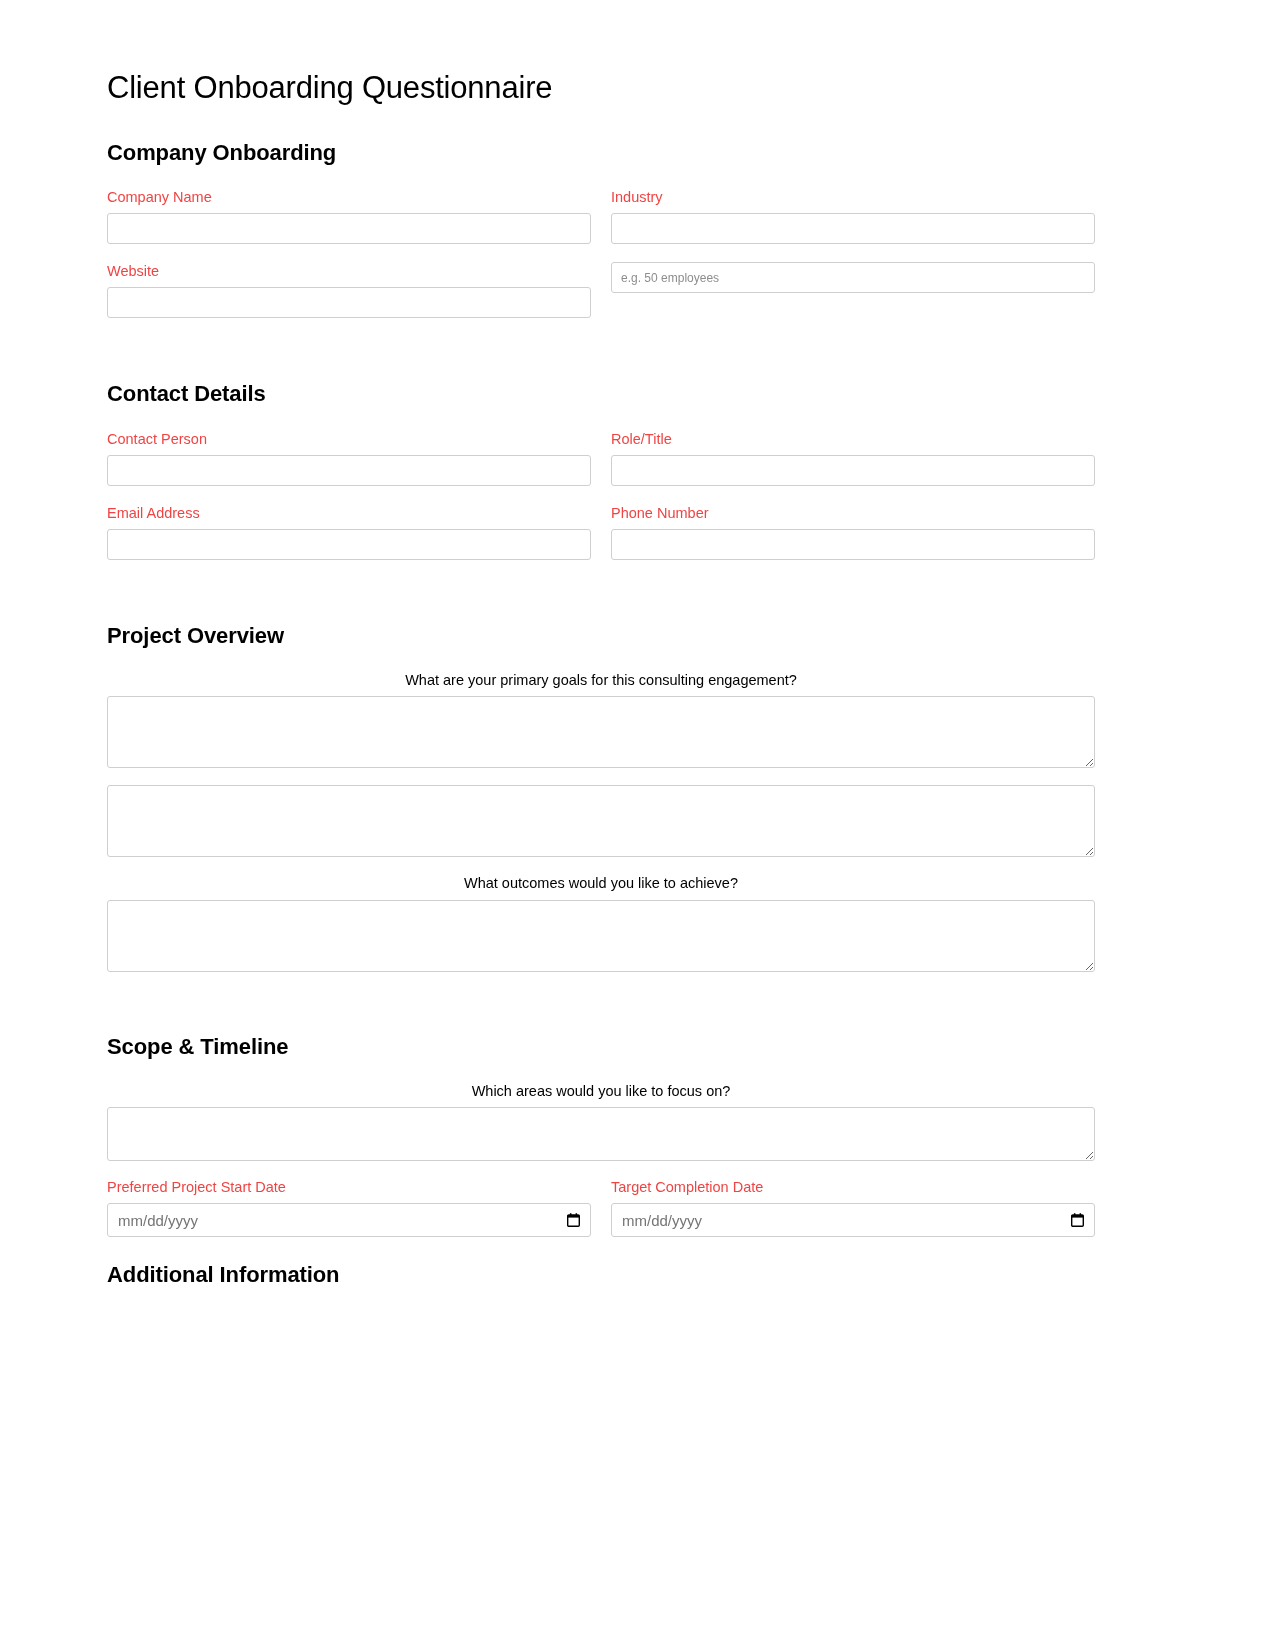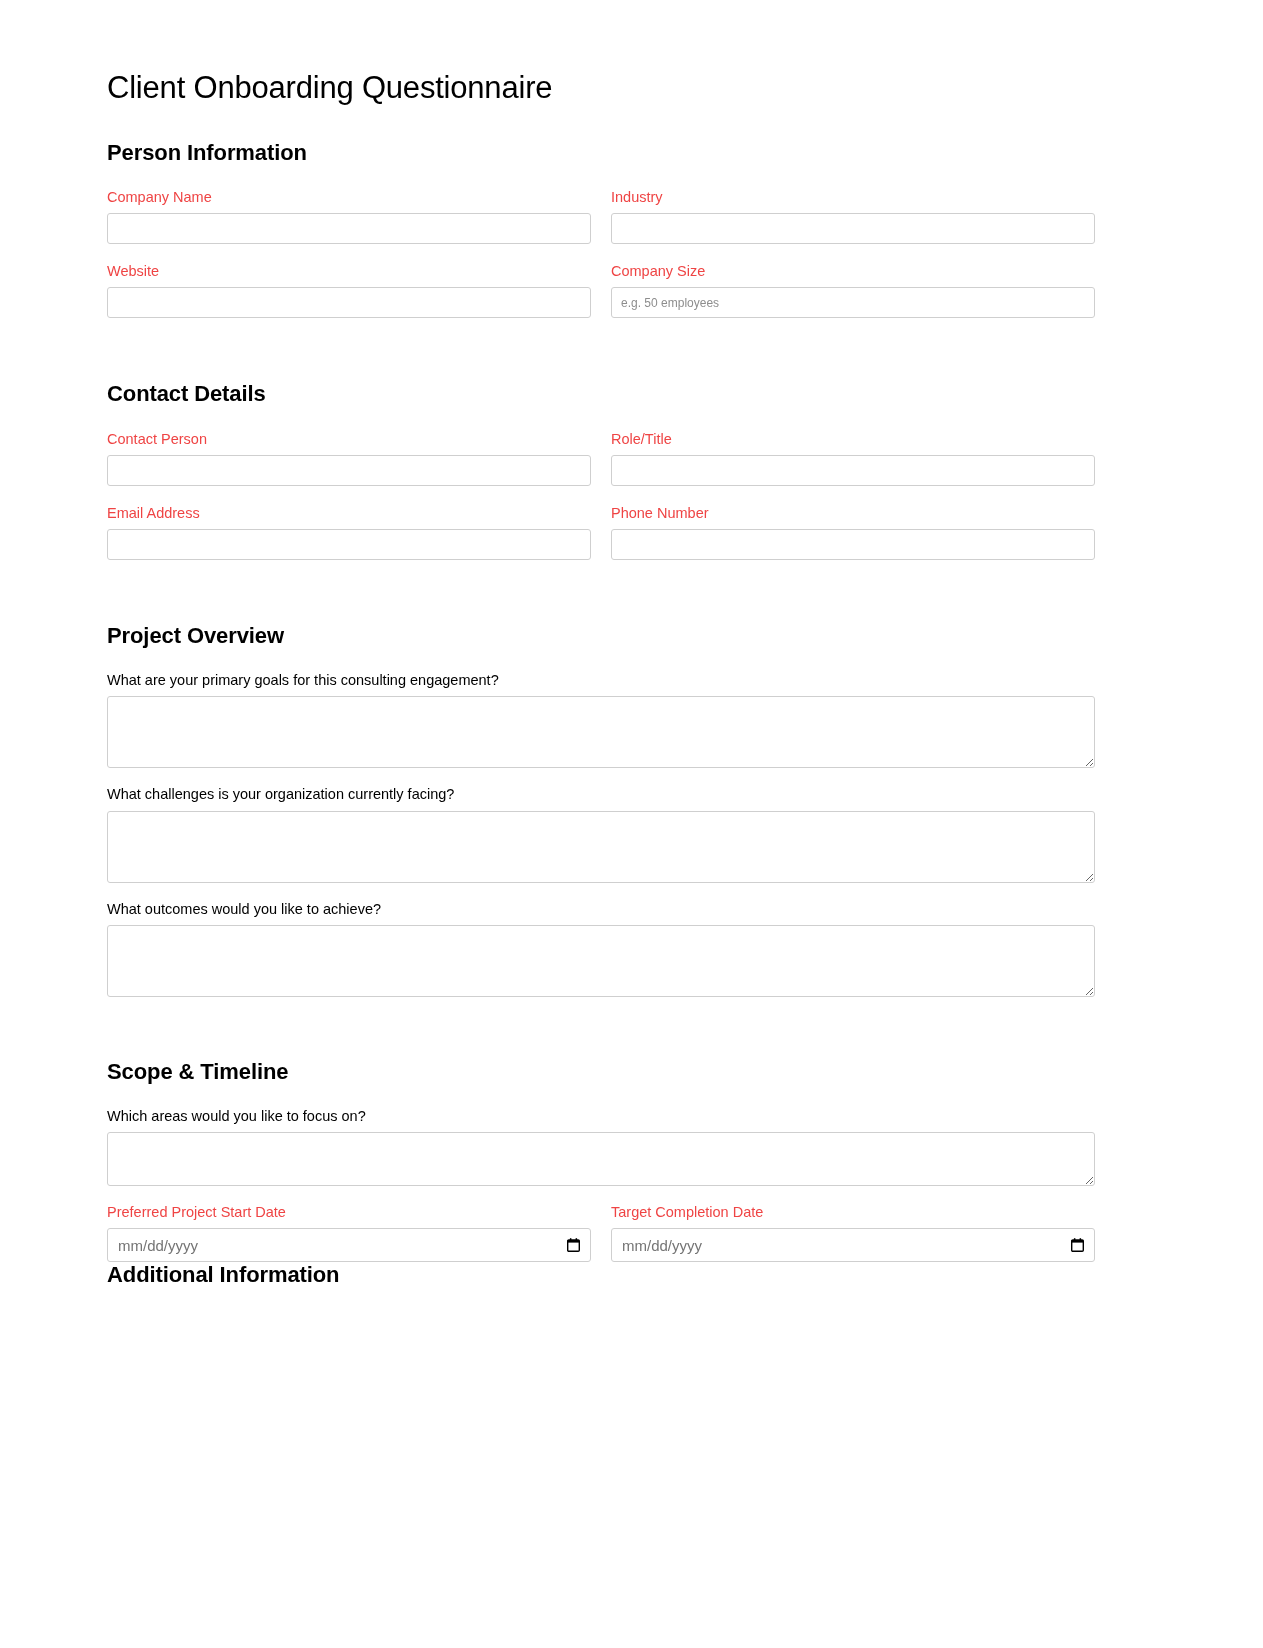--- a/index.html
+++ b/index.html
@@ -100,20 +100,21 @@
   .ta-tall { height: 72px; }
   .ta-short { height: 54px; }
   .question-block {
     margin-bottom: 17px;
   }
   .question-label {
     display: block;
     font-size: 14.5px;
     line-height: 1.25;
     margin: 0 0 7px 0;
+    text-align: center;
   }
   .date-wrap {
     position: relative;
     width: 100%;
   }
   .date-input {
     display: block;
     width: 100%;
     height: 34px;
     box-sizing: border-box;
@@ -157,40 +158,39 @@
 </head>
 <body>
 
 <div class="page">
   <div class="sheet">
     <div class="content">
 
       <h1 class="doc-title">Client Onboarding Questionnaire</h1>
 
       <div class="section">
-        <h2 class="section-title">Person Information</h2>
+        <h2 class="section-title">Company Onboarding</h2>
 
         <div class="row">
           <div class="col">
             <label class="field-label">Company Name</label>
             <input class="text-input" type="text" placeholder="" style="">
           </div>
           <div class="col">
             <label class="field-label">Industry</label>
             <input class="text-input" type="text" placeholder="" style="">
           </div>
         </div>
 
         <div class="row">
           <div class="col">
             <label class="field-label">Website</label>
             <input class="text-input" type="text" placeholder="" style="">
           </div>
           <div class="col">
-            <label class="field-label">Company Size</label>
             <input class="text-input" type="text" placeholder="e.g. 50 employees" style="">
           </div>
         </div>
       </div>
 
       <div class="gap-lg"></div>
 
       <div class="section">
         <h2 class="section-title">Contact Details</h2>
 
@@ -221,21 +221,20 @@
 
       <div class="section">
         <h2 class="section-title">Project Overview</h2>
 
         <div class="question-block">
           <label class="question-label">What are your primary goals for this consulting engagement?</label>
           <textarea class="text-area ta-tall" placeholder="" style=""></textarea>
         </div>
 
         <div class="question-block">
-          <label class="question-label">What challenges is your organization currently facing?</label>
           <textarea class="text-area ta-tall" placeholder="" style=""></textarea>
         </div>
 
         <div class="question-block">
           <label class="question-label">What outcomes would you like to achieve?</label>
           <textarea class="text-area ta-tall" placeholder="" style=""></textarea>
         </div>
       </div>
 
       <div class="gap-lg"></div>

